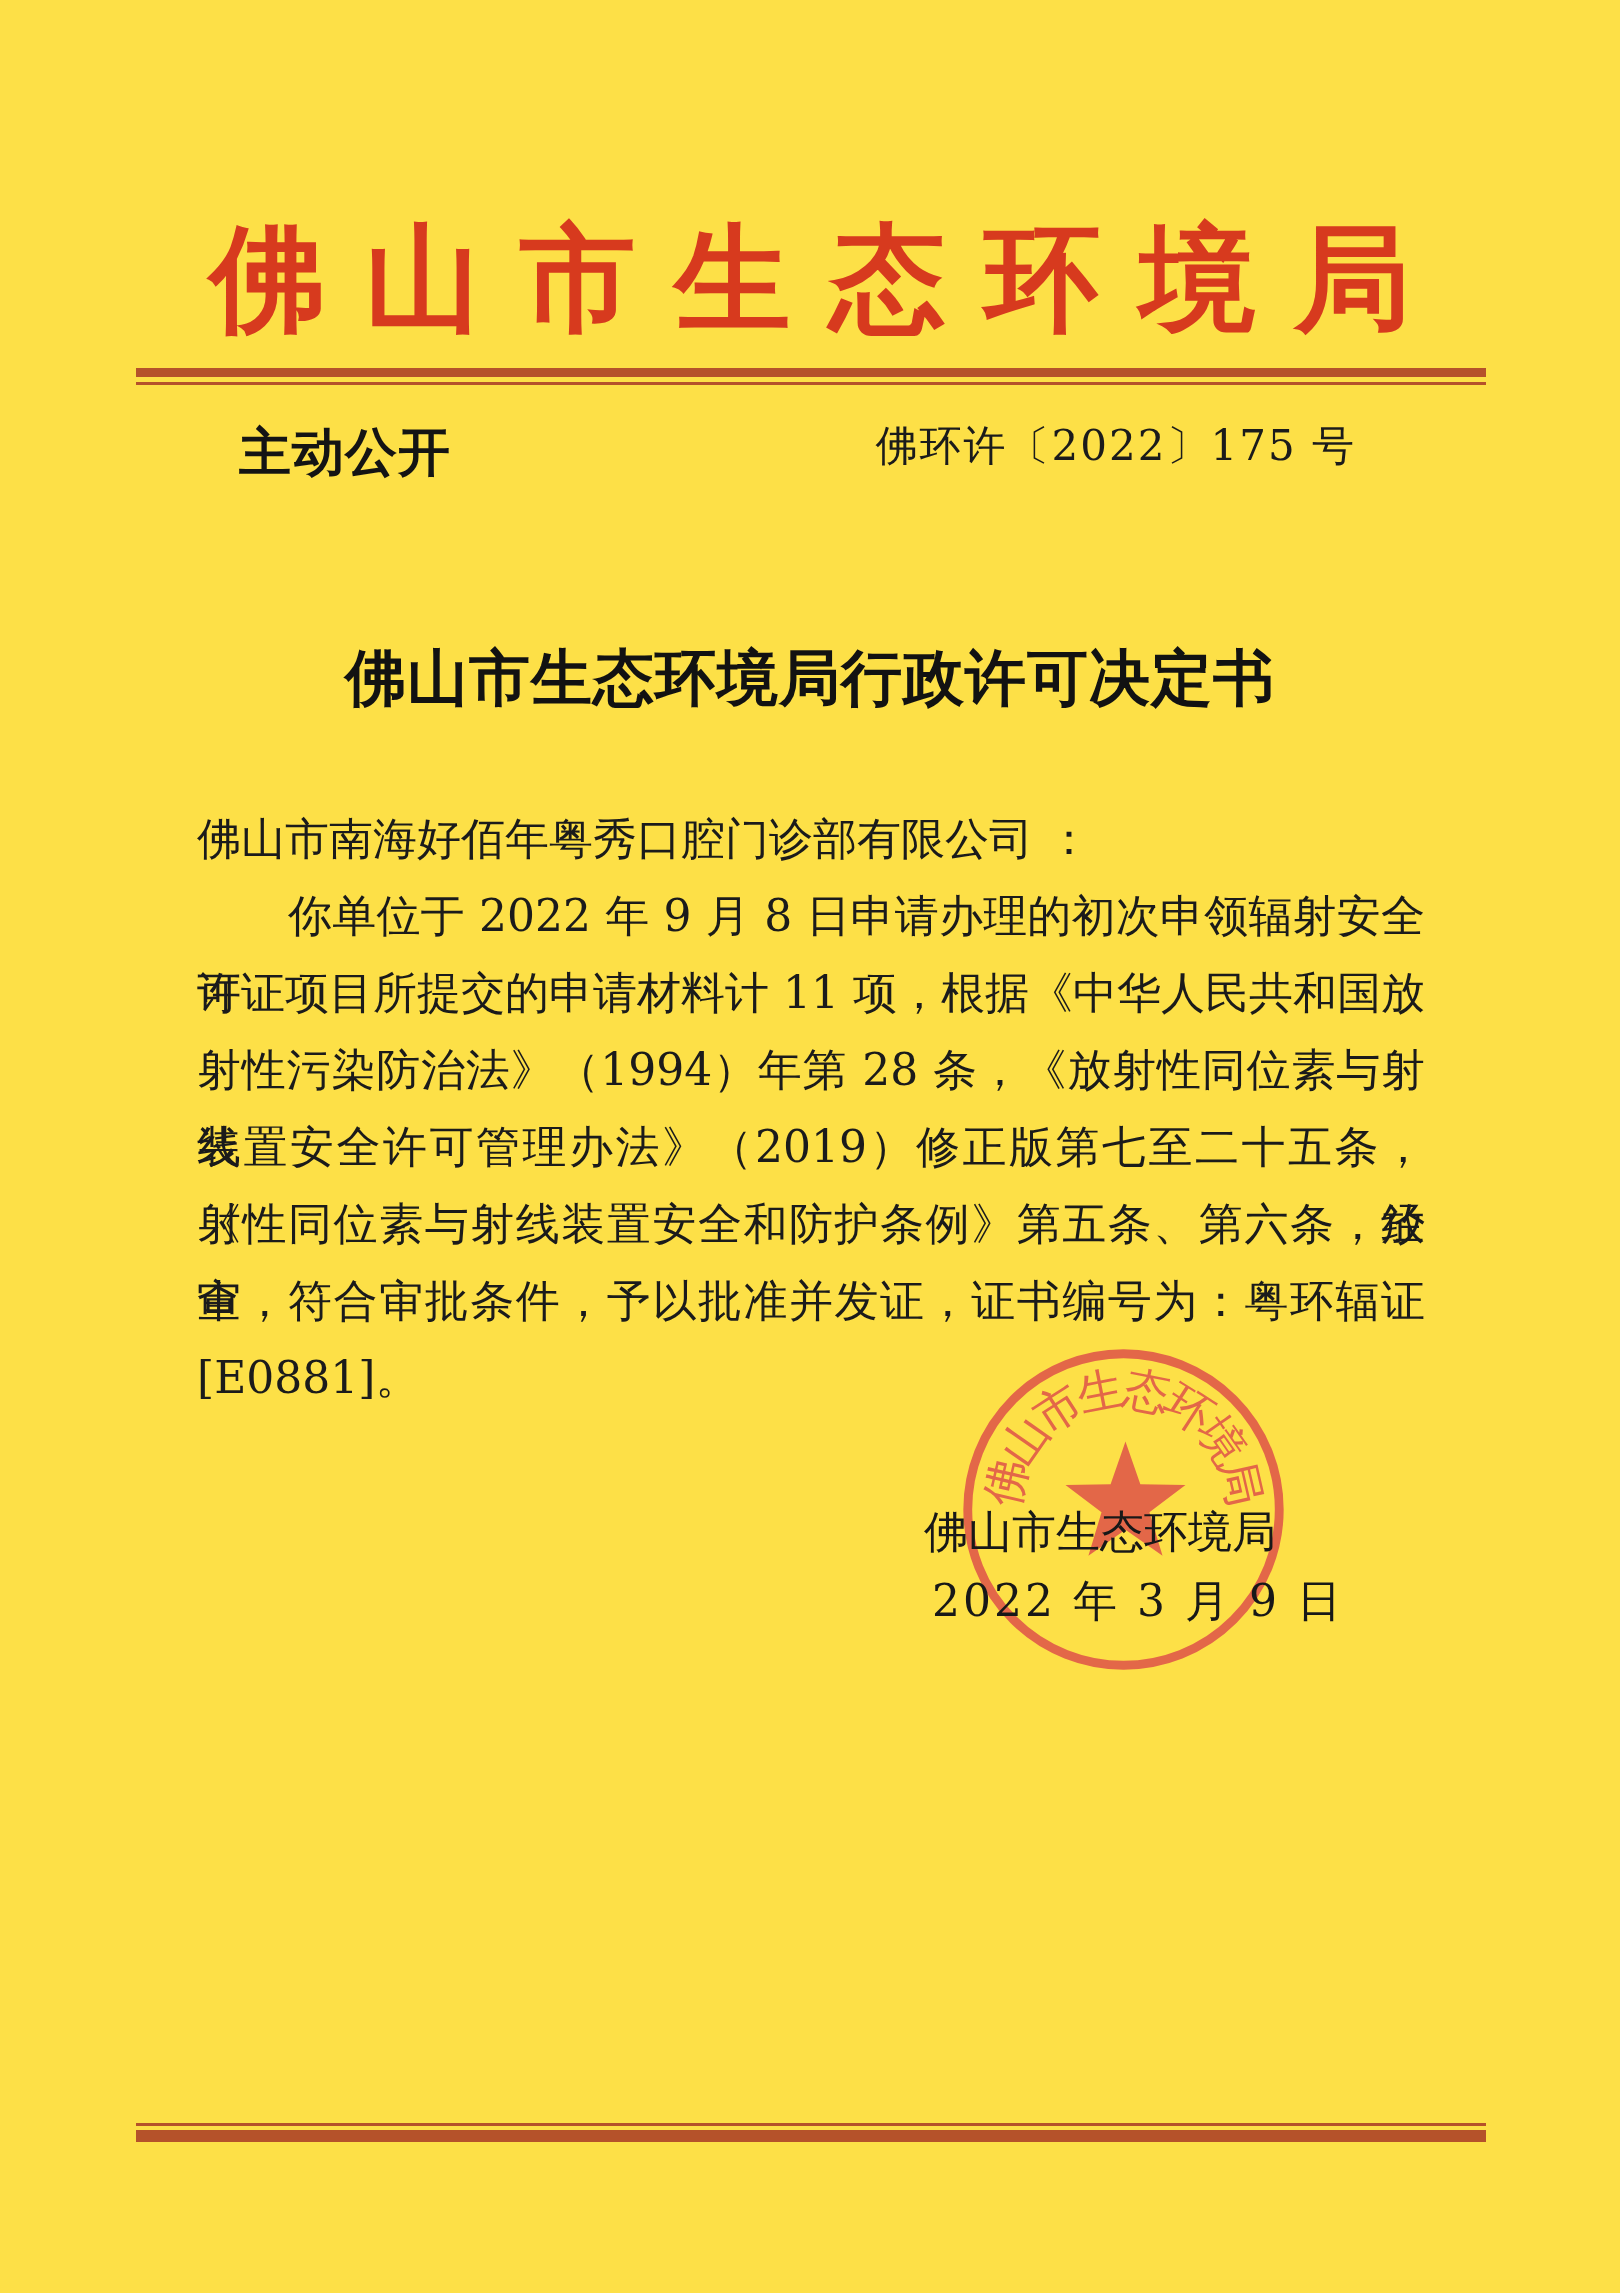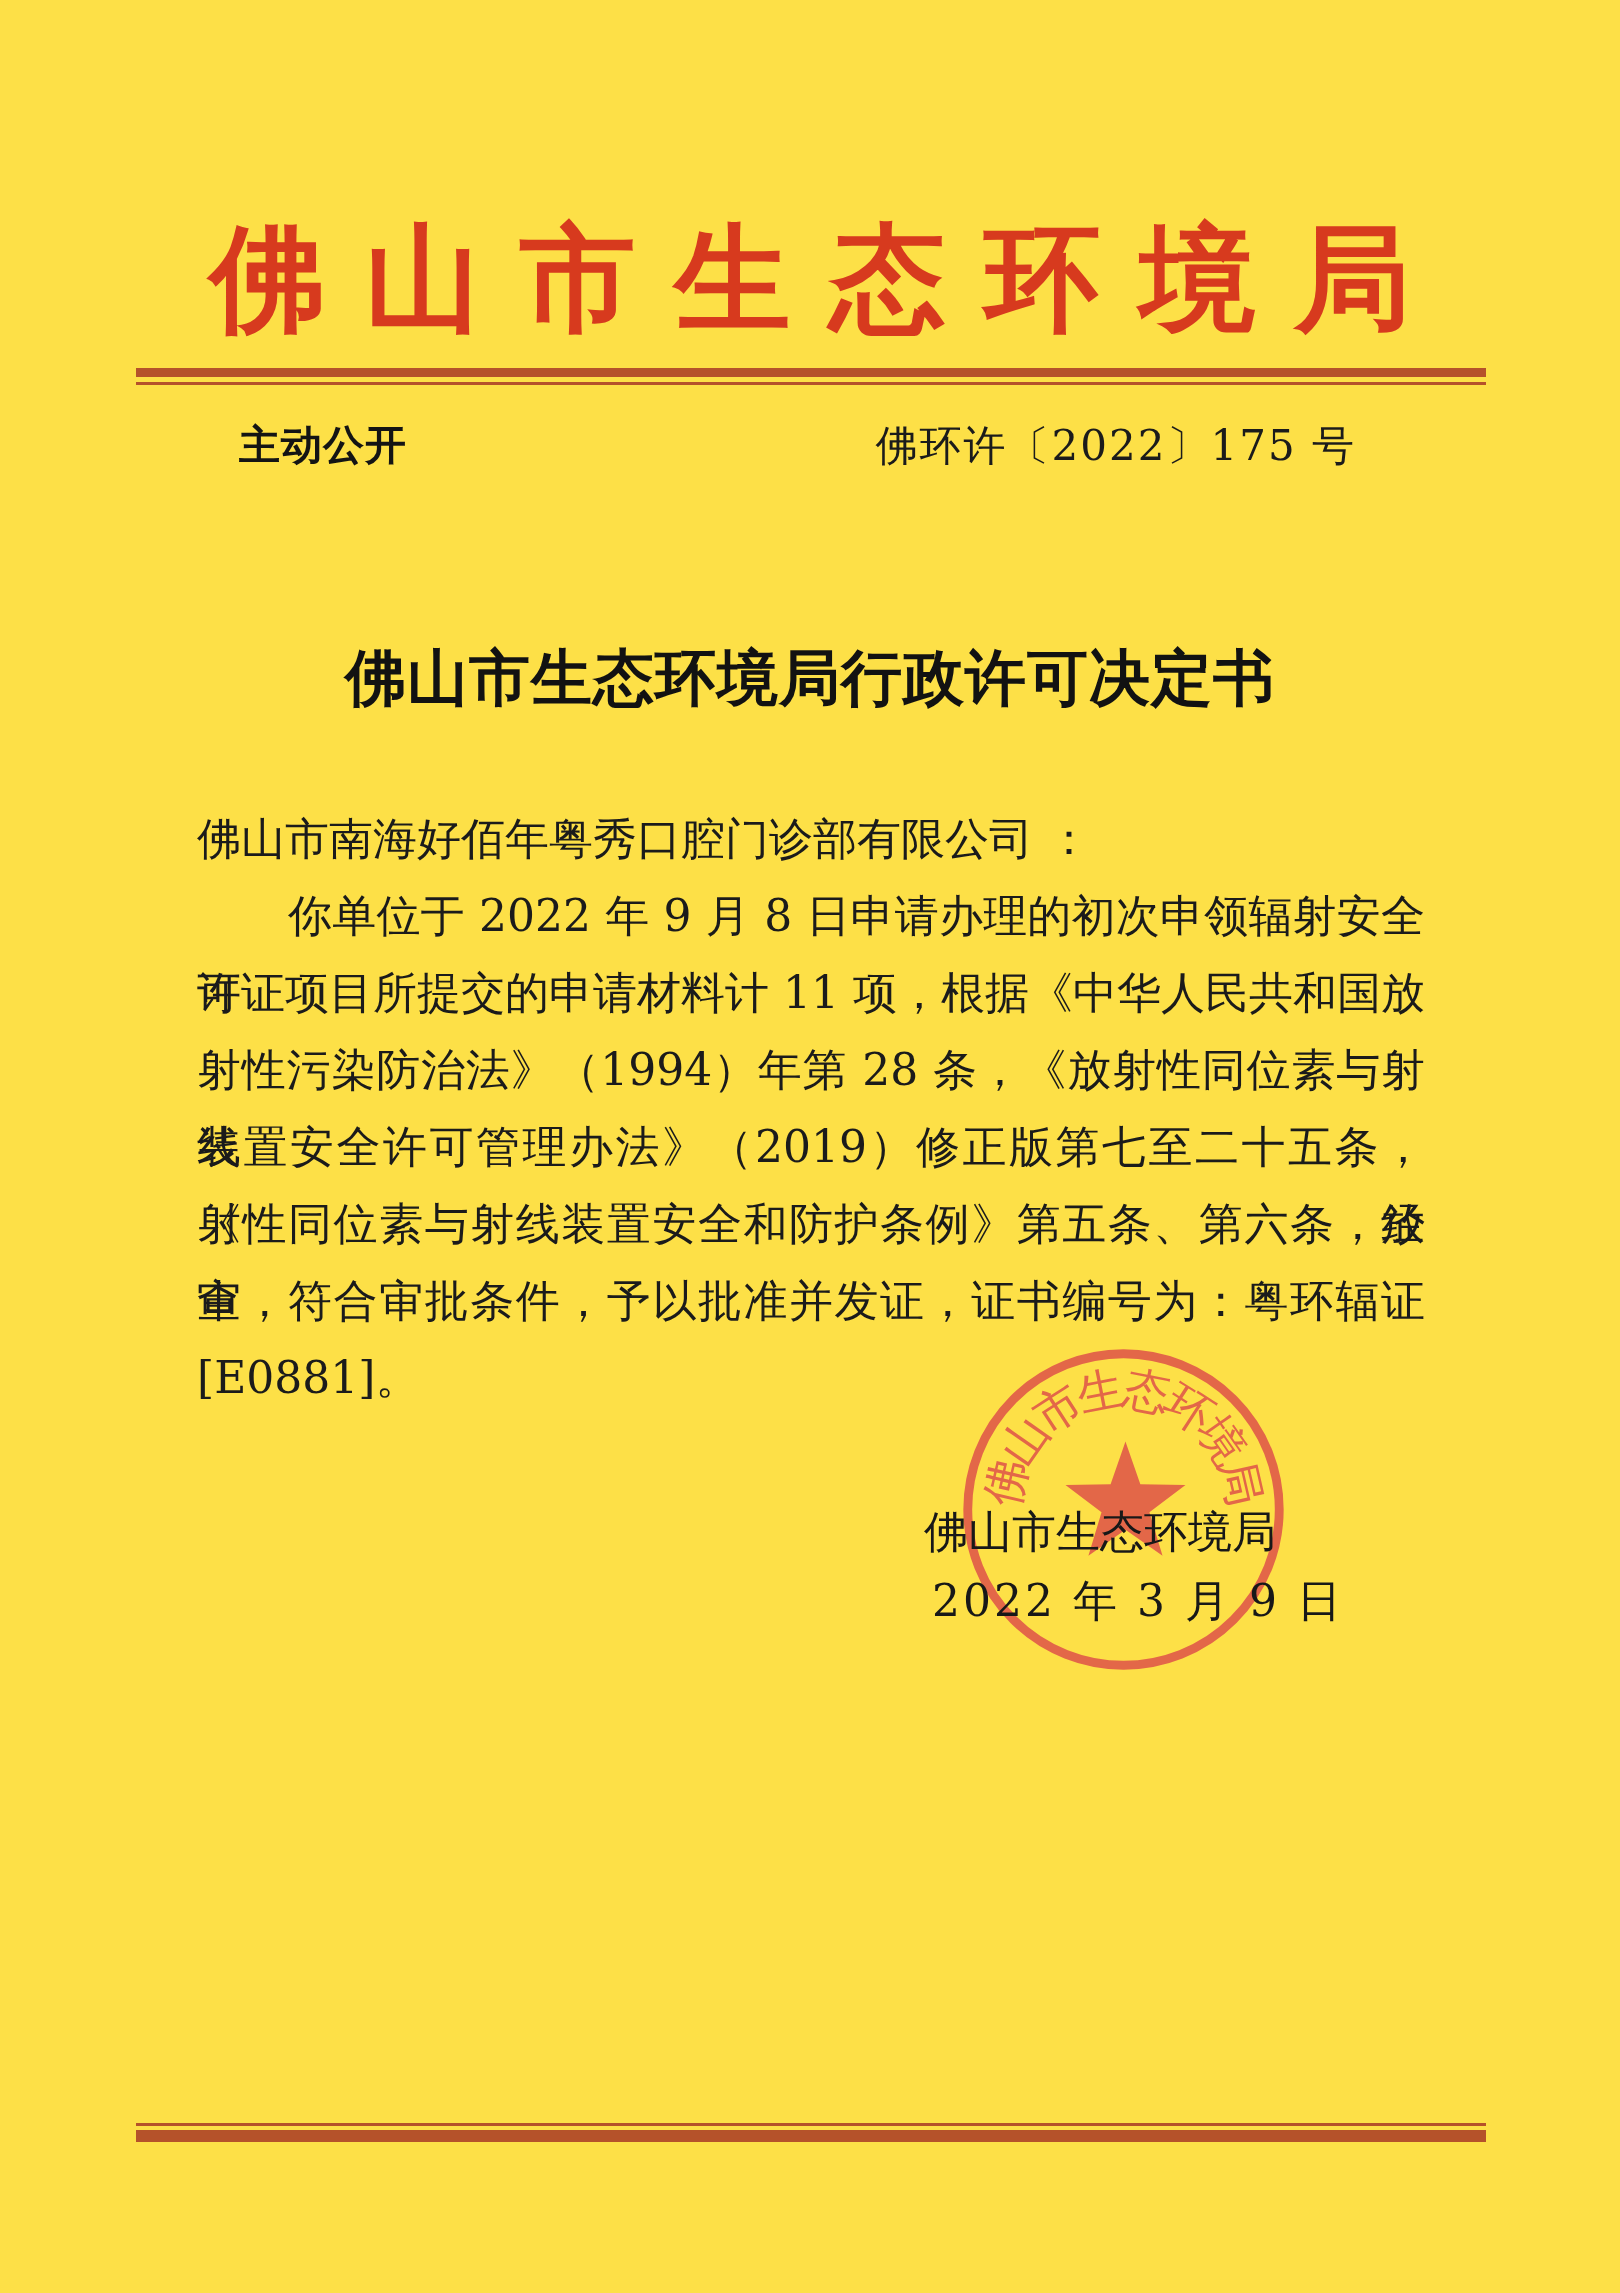--- a/index.html
+++ b/index.html
@@ -26,21 +26,21 @@
   .rule-top{top:368px;}
   .rule-top .bar-thick{height:8.9px;background:#b5522a;}
   .rule-top .bar-thin{height:3px;background:#b5522a;margin-top:4.9px;}
   .rule-bottom{top:2123px;}
   .rule-bottom .bar-thin{height:3px;background:#b5522a;}
   .rule-bottom .bar-thick{height:11.8px;background:#b5522a;margin-top:3.9px;}
   
   .disclosure{
     position:absolute;left:239px;top:418px;
     font-family:"DejaVu Sans","Liberation Sans",sans-serif;
-    font-weight:bold;font-size:41px;color:#141414;
+    font-weight:bold;font-size:52px;color:#141414;
     letter-spacing:1px;white-space:nowrap;
   }
   .doc-number{
     position:absolute;top:418px;right:264px;
     font-size:42px;color:#1b1b1b;letter-spacing:2px;white-space:nowrap;text-align:center;
   }
   
   .doc-title{
     position:absolute;top:638px;left:0;width:100%;margin:0;
     text-align:center;

